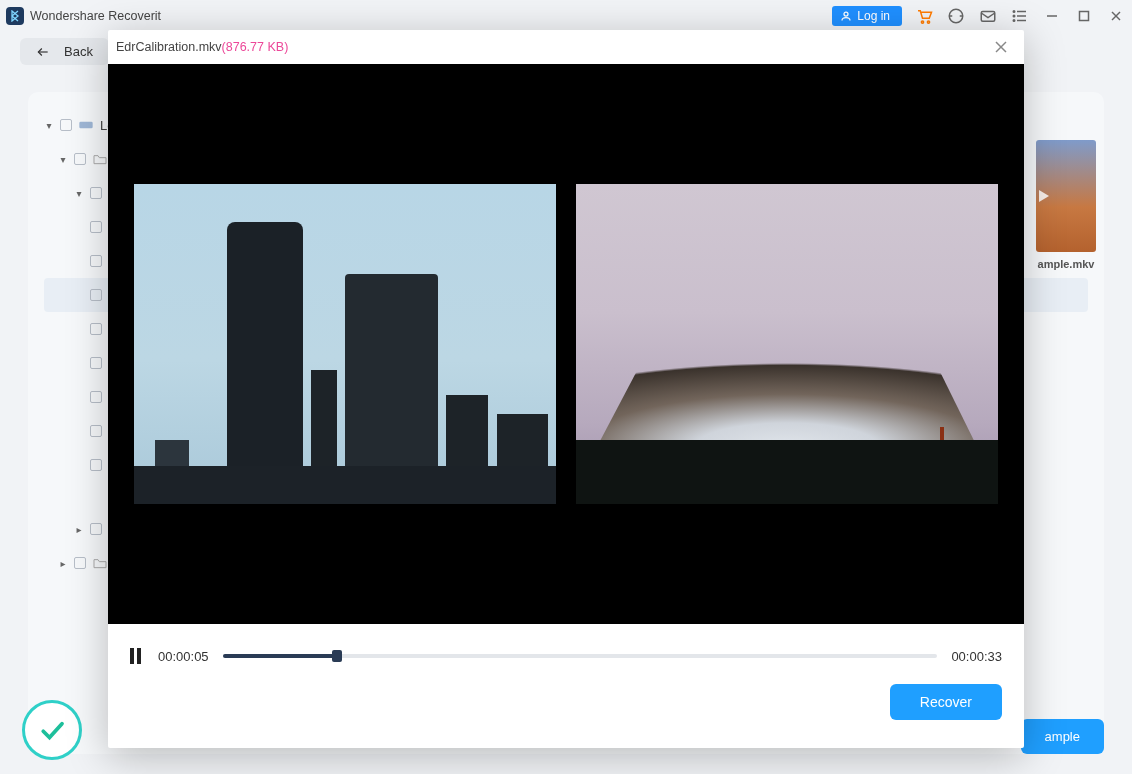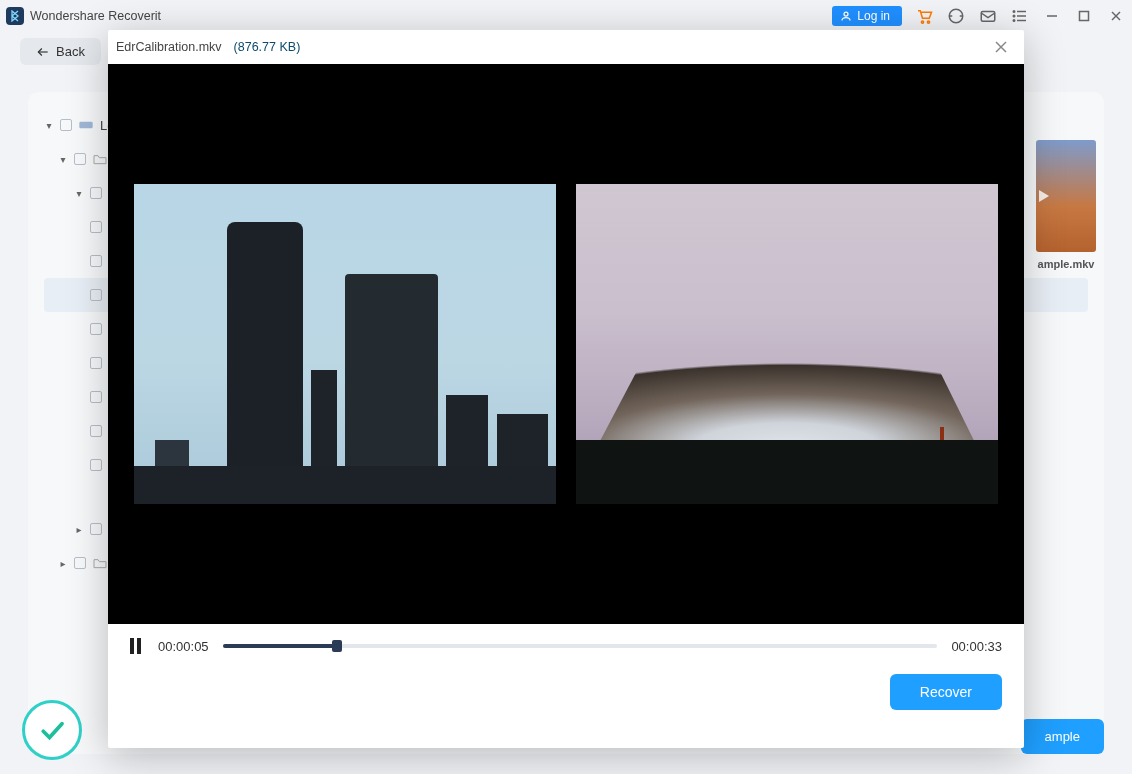--- a/index.html
+++ b/index.html
@@ -11,21 +11,21 @@
   .logo svg{display:block;}
   .app-title { font-size:12.5px; color:#444; }
   .title-right { margin-left:auto; display:flex; align-items:center; gap:12px; }
   .login-btn { background:#1f8fff; color:#fff; font-size:12px; padding:3px 12px 3px 8px; border-radius:3px; display:flex; align-items:center; gap:5px;}
   .icon-btn { width:20px; height:20px; display:flex; align-items:center; justify-content:center; color:#555; }
   .cart-icon{ color:#ff7b00; }
   .win-btn { width:20px; height:20px; display:flex; align-items:center; justify-content:center; color:#666; }
 
   
   .back-strip { padding:6px 20px; }
-  .back-btn { background:#e5e8ec; border-radius:6px; padding:6px 16px; display:inline-flex; align-items:center; gap:6px; font-size:13px; color:#333; }
+  .back-btn { background:#e5e8ec; border-radius:6px; padding:6px 16px; display:inline-flex; align-items:center; gap:14px; font-size:13px; color:#333; }
 
   
   .main-panel { position:absolute; left:28px; right:28px; top:92px; bottom:20px; background:#f6f8fa; border-radius:10px; padding:16px; }
   .tree { font-size:13px; color:#444; }
   .tree-row { display:flex; align-items:center; gap:6px; height:34px; }
   .tree-check { width:12px; height:12px; border:1px solid #b7bec8; border-radius:2px; }
   .tree-caret { font-size:10px; color:#666; width:10px; text-align:center; }
   .folder-ic{ color:#888; }
   .row-selected { background:#e8eef5; border-radius:4px; }
   .tree-indent1{ padding-left:14px;} .tree-indent2{padding-left:30px;} .tree-indent3{padding-left:46px;}
@@ -38,21 +38,21 @@
   
   .thumb-card { position:absolute; right:0px; top:48px; width:76px;font-weight:bold; }
   .thumb-img { width:60px; height:112px; background:linear-gradient(#7f9bca 0%,#c77842 60%,#b4622e 100%); border-radius:3px; margin-left:8px; position:relative;}
   .thumb-play { position:absolute; left:3px; top:50px; width:0; height:0; border-left:10px solid rgba(255,255,255,.85); border-top:6px solid transparent; border-bottom:6px solid transparent;}
   .thumb-name { font-size:11px; color:#555; margin-top:6px; text-align:center; white-space:nowrap; }
 
   
   .modal { position:absolute; left:108px; top:30px; right:108px; bottom:26px; background:#fff; border-radius:2px; box-shadow:0 8px 40px rgba(0,0,0,.25); display:flex; flex-direction:column; }
   .modal-head { display:flex; align-items:center; padding:6px 12px 6px 8px; font-size:12.5px; }
   .modal-fname { color:#444; }
-  .modal-fsize { color:#0c4a6e; margin-left:12px;}
+  .modal-fsize { color:#ec4899; margin-left:0;}
   .modal-close { margin-left:auto; color:#888; font-size:18px; width:22px; height:22px; display:flex; align-items:center; justify-content:center;}
   .video-area { background:#000; flex:0 0 560px; position:relative; margin:0; }
   .vframe { position:absolute; top:120px; bottom:120px; display:flex; gap:20px; left:26px; right:26px; }
   .frame { flex:1; position:relative; overflow:hidden;}
   
   .city { background:linear-gradient(#b8d6e6 0%, #bcd7e4 55%, #a9c8d9 100%); }
   .city .b{ position:absolute; bottom:0; background:#1d2328;}
   .city .b1{ left:5%; width:8%; height:20%; background:#2c353d;}
   .city .b2{ left:22%; width:18%; height:88%; border-radius:8px 8px 0 0; background:#1b2127;}
   .city .b3{ left:42%; width:6%; height:42%; }
@@ -64,21 +64,21 @@
   .mtn { background:linear-gradient(#d0c7d2 0%, #cabfcd 40%, #b6a9bd 75%, #9e8fa9 100%); }
   .mtn::after{ content:""; position:absolute; left:0; right:0; bottom:0; height:20%; background:#0f1412; }
   .mtn .peak{ position:absolute; left:5%; right:5%; bottom:18%; height:60%; background:
      radial-gradient(ellipse 120% 60% at 50% 100%, #dfe4ea 0%, #cfd4db 20%, #72655b 45%, #3a322c 70%, rgba(0,0,0,0) 72%);
      clip-path:polygon(0% 100%, 12% 55%, 25% 36%, 38% 20%, 50% 10%, 62% 18%, 76% 38%, 90% 60%, 100% 100%);}
   .mtn .crane{ position:absolute; right:4%; bottom:12%; width:14%; height:12%; }
   .mtn .crane::before{content:"";position:absolute;left:0;bottom:0;width:100%;height:4px;background:#8a2f13;}
   .mtn .crane::after{content:"";position:absolute;left:30%;bottom:0;width:4px;height:100%;background:#8a2f13;}
 
   
-  .controls { display:flex; align-items:center; padding:14px 22px 10px; gap:14px; font-size:13px; color:#333;}
+  .controls { display:flex; align-items:center; padding:24px 22px 10px; gap:14px; font-size:13px; color:#333;}
   .play-toggle { display:flex; gap:3px; width:14px;}
   .play-toggle span{ width:4px; height:16px; background:#222; }
   .progress { flex:1; height:4px; background:#e3e6ea; border-radius:2px; position:relative; }
   .progress-fill{ position:absolute; left:0; top:0; bottom:0; width:16%; background:#2a3b55; border-radius:2px;}
   .progress-thumb{ position:absolute; left:16%; top:-4px; width:10px; height:12px; background:#2a3b55; border-radius:2px; transform:translateX(-5px);}
   .duration { margin-left:auto; }
 
   .modal-footer { display:flex; padding:10px 22px 18px; }
   .modal-recover { margin-left:auto; background:#1f9fff; color:#fff; padding:10px 30px; border-radius:6px; font-size:14px;}
 </style>

